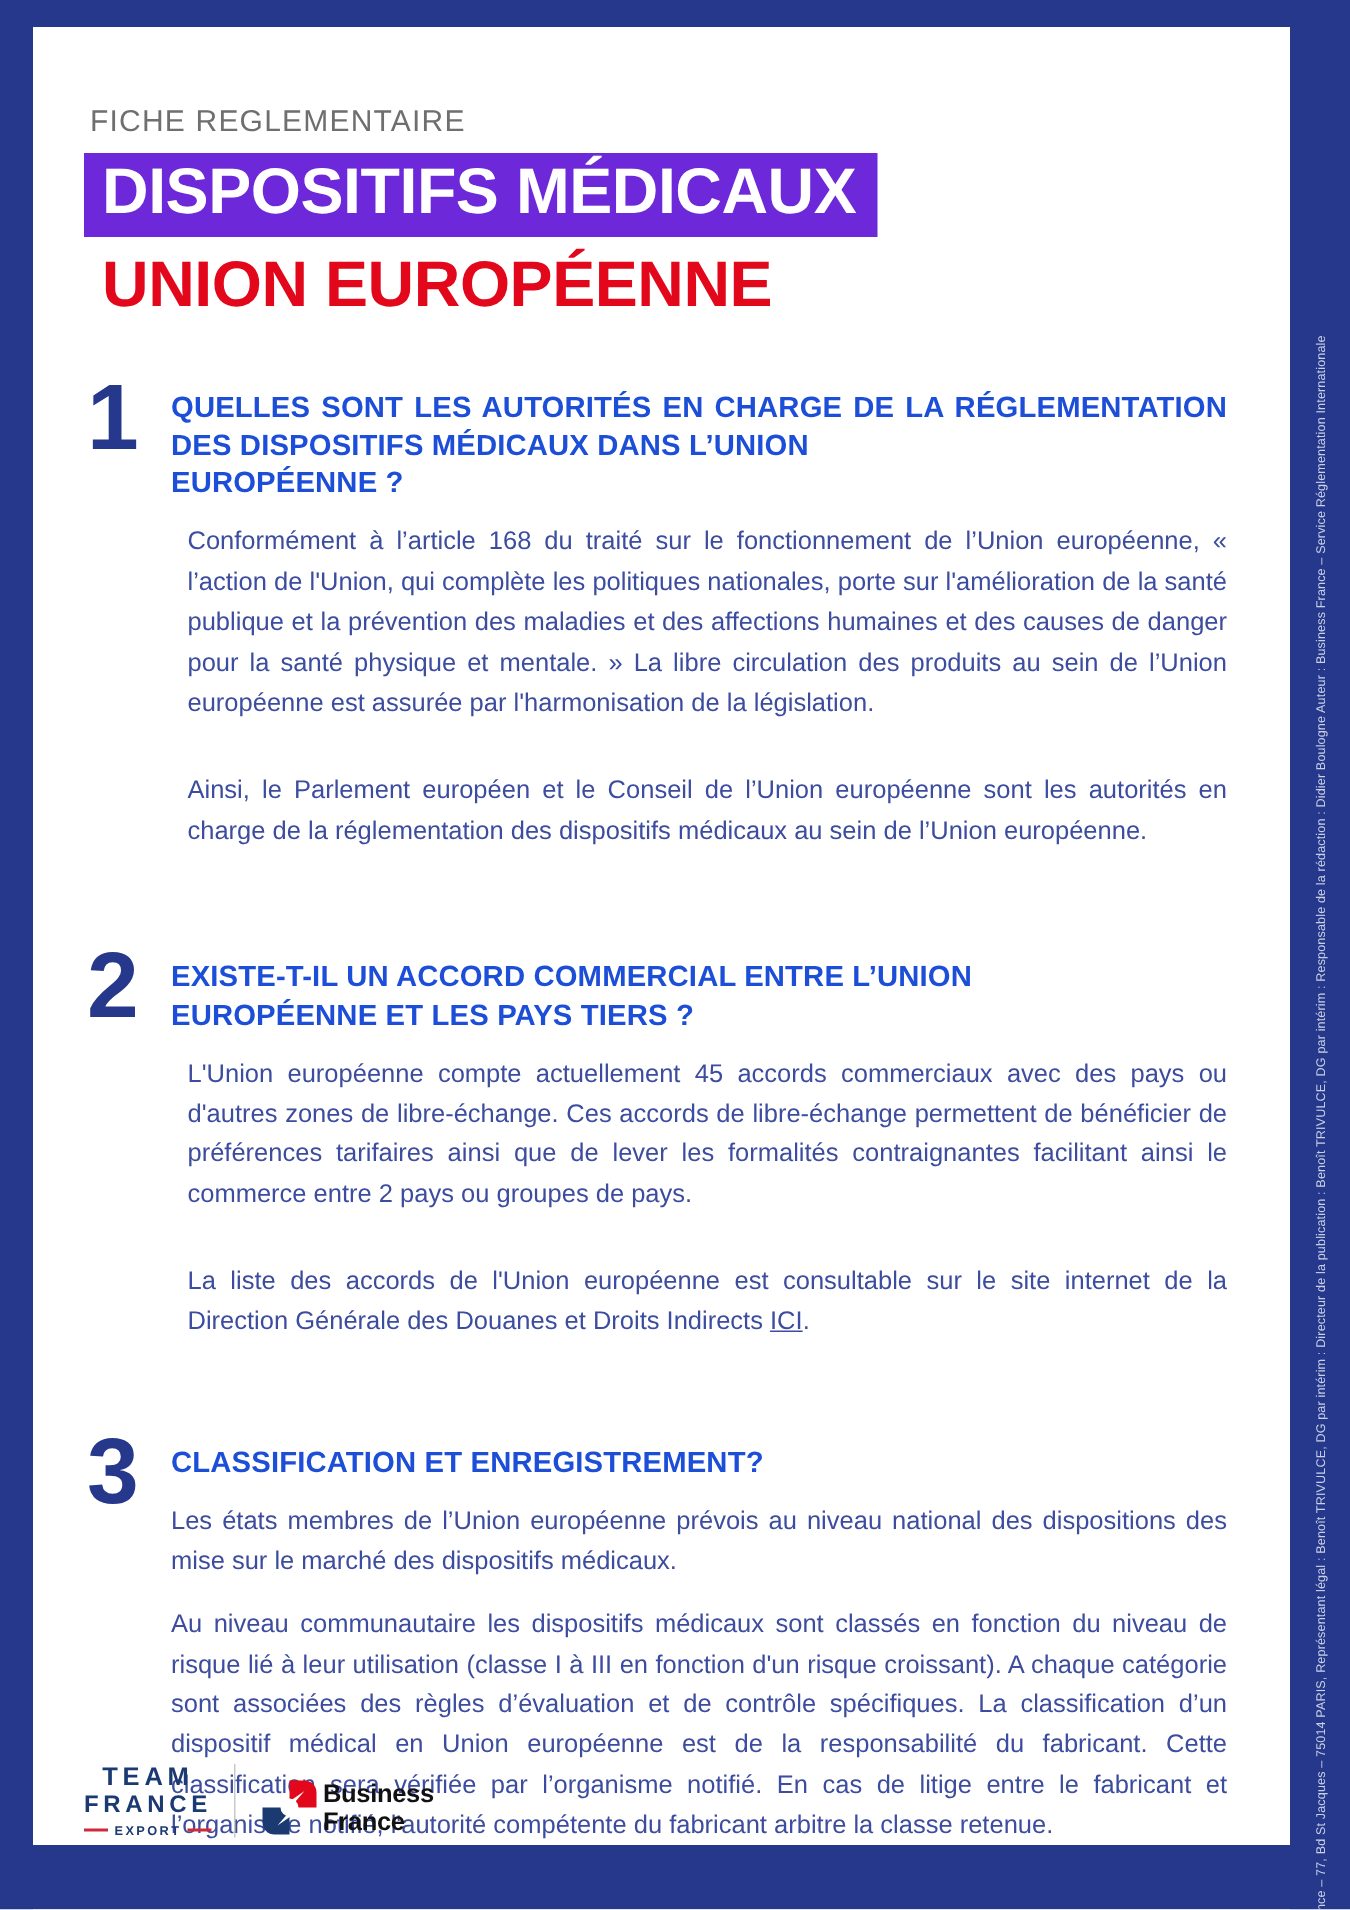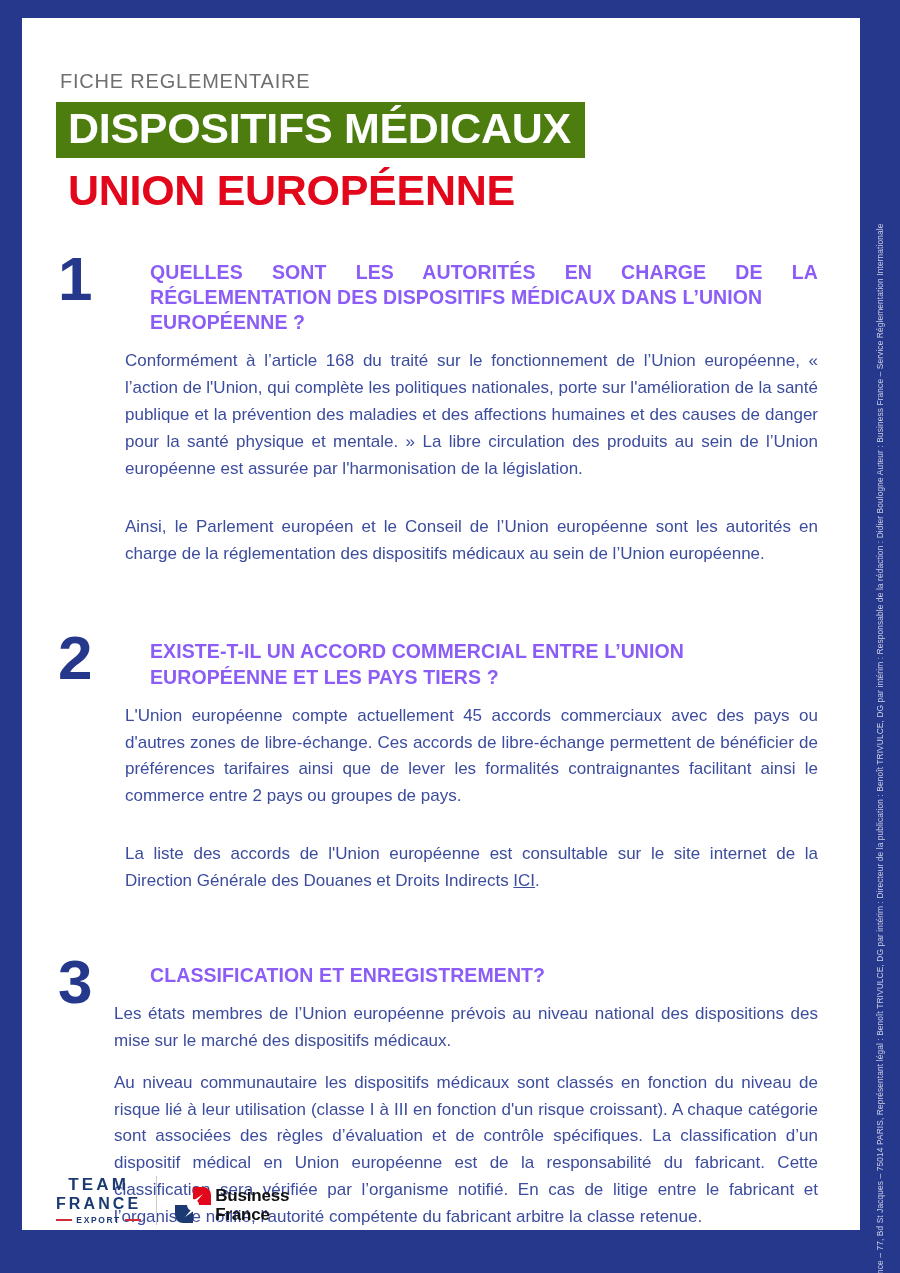--- a/index.html
+++ b/index.html
@@ -72,21 +72,21 @@
     font-size: 20px;
     letter-spacing: 0.8px;
     color: #6f6f6f;
     font-weight: 400;
     margin-left: 4px;
     margin-bottom: 9px;
     font-family: "Liberation Sans", sans-serif;
   }
   .title-band {
     display: inline-block;
-    background: #4d7c0f;
+    background: #6d28d9;
     color: #ffffff;
     font-size: 43px;
     font-weight: bold;
     letter-spacing: -0.3px;
     padding: 5px 14px 8px 12px;
     line-height: 1.0;
   }
   .subtitle {
     color: #e2071b;
     font-size: 43px;
@@ -111,28 +111,27 @@
     left: 2px;
     top: -12px;
     font-size: 62px;
     font-weight: bold;
     color: #25388b;
     line-height: 1;
     font-family: "Liberation Sans", sans-serif;
   }
 
   .sec-heading {
-    color: #8b5cf6;
+    color: #1d4ed8;
     font-size: 19.5px;
     font-weight: bold;
     line-height: 1.29;
     text-align: justify;
     text-align-last: left;
     letter-spacing: 0.1px;
-    margin-left: 36px;
   }
   .sec-heading .last-line { display: block; text-align: left; }
 
   .sec-body {
     color: #3c4c9e;
     font-size: 17px;
     line-height: 1.58;
     text-align: justify;
     text-align-last: left;
   }

